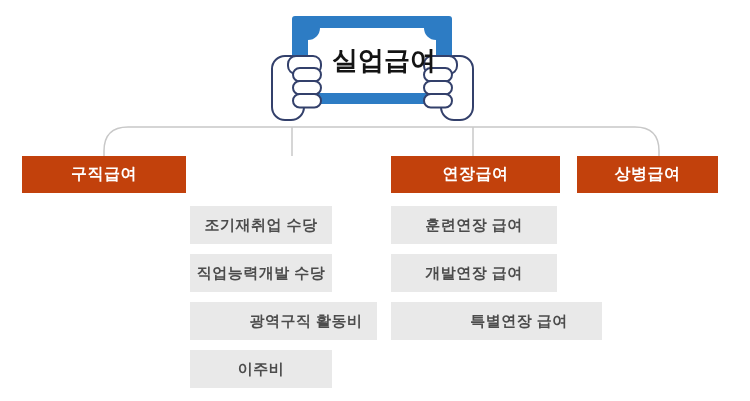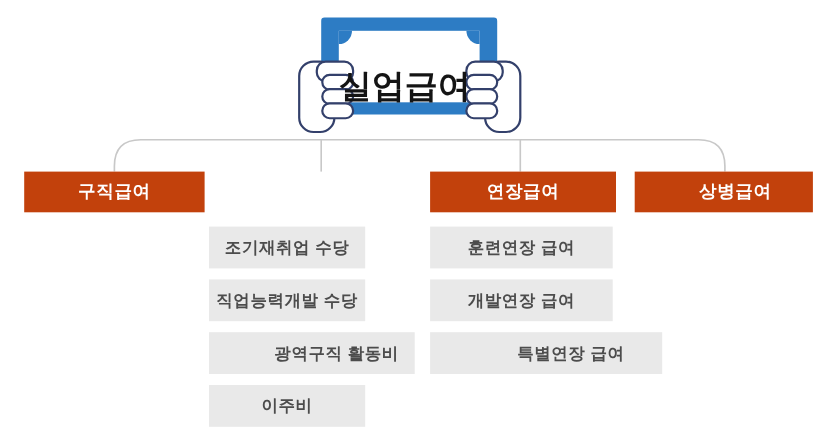--- a/index.html
+++ b/index.html
@@ -3,37 +3,37 @@
 <meta charset="utf-8">
 <style>
   html,body{margin:0;padding:0;background:#fff;}
   .canvas{
     position:relative;width:750px;height:401px;background:#ffffff;
     font-family:"Liberation Sans","DejaVu Sans",sans-serif;overflow:hidden;
   }
   svg.art{position:absolute;left:0;top:0;width:750px;height:401px;}
   .banner-title{
     position:absolute;left:308px;top:46px;width:128px;height:29px;
-    line-height:29px;text-align:left;font-size:30px;font-weight:bold;
-    color:#141414;letter-spacing:0px;white-space:nowrap;z-index:3;margin-top:18px;
+    line-height:29px;text-align:right;font-size:26px;font-weight:bold;
+    color:#141414;letter-spacing:0px;white-space:nowrap;z-index:3;
   }
   .header-box{
     position:absolute;top:156px;height:37px;background:#c2410c;color:#ffffff;
     display:flex;align-items:center;justify-content:center;
     font-size:16px;font-weight:bold;z-index:2;letter-spacing:0.5px;
   }
   .item-box{
     position:absolute;height:38px;background:#e9e9e9;color:#4c4c4c;
     display:flex;align-items:center;justify-content:center;
     font-size:15px;font-weight:bold;z-index:2;letter-spacing:0.5px;
   }
   .h1{left:22px;width:164px;}
   .h2{left:209px;width:166px;}
   .h3{left:391px;width:169px;}
-  .h4{left:577px;width:141px;padding-left:21px;}
+  .h4{left:577px;width:141px;}
   .col2{left:190px;width:142px;}
   .col3{left:391px;width:166px;}
   .r0{top:206px;} .r1{top:254px;} .r2{top:302px;padding-left:45px;} .r3{top:350px;text-align:center;}
 </style>
 </head>
 <body>
 
 <div class="canvas">
 
   <svg class="art" viewBox="0 0 750 401">

